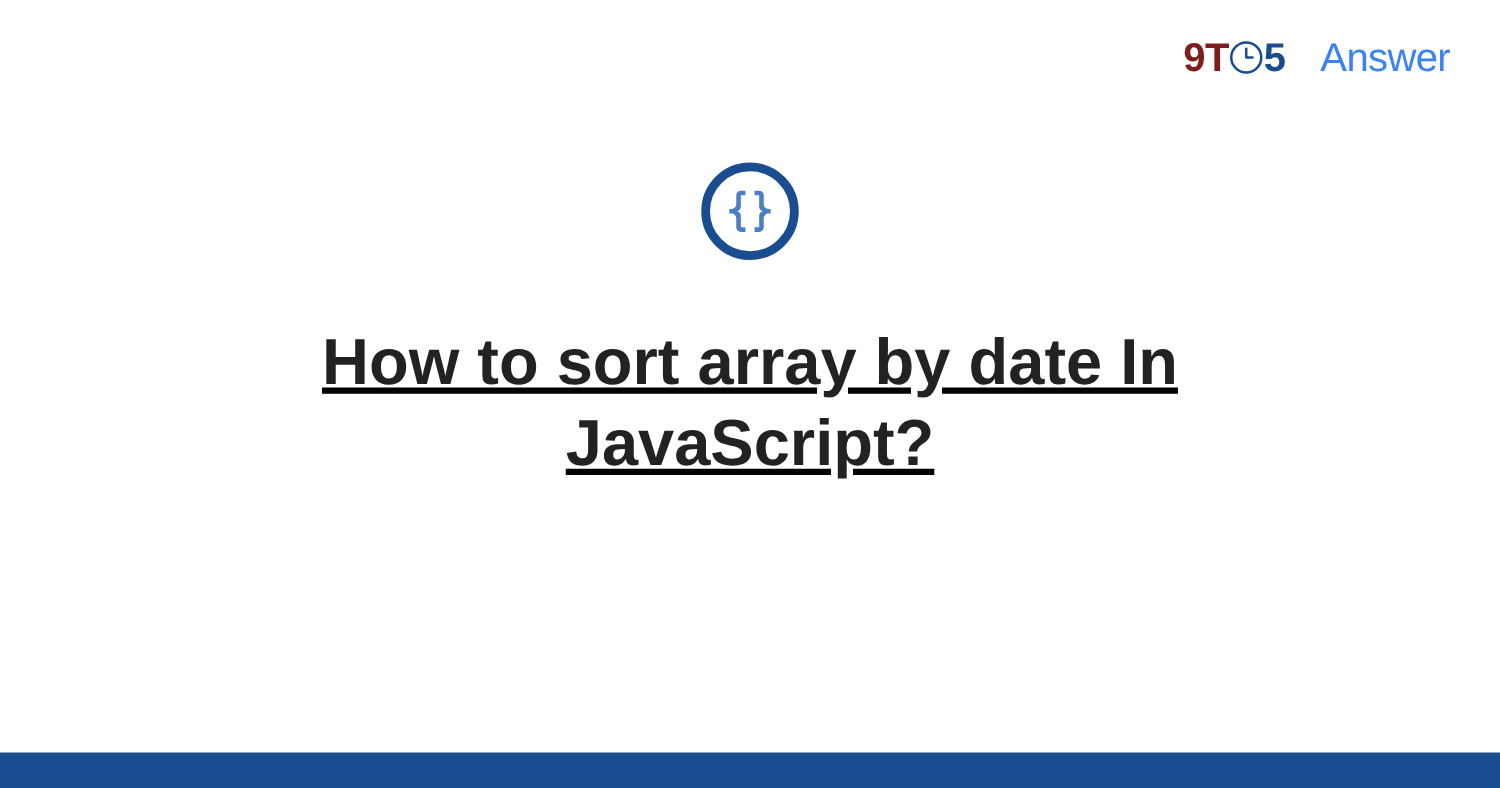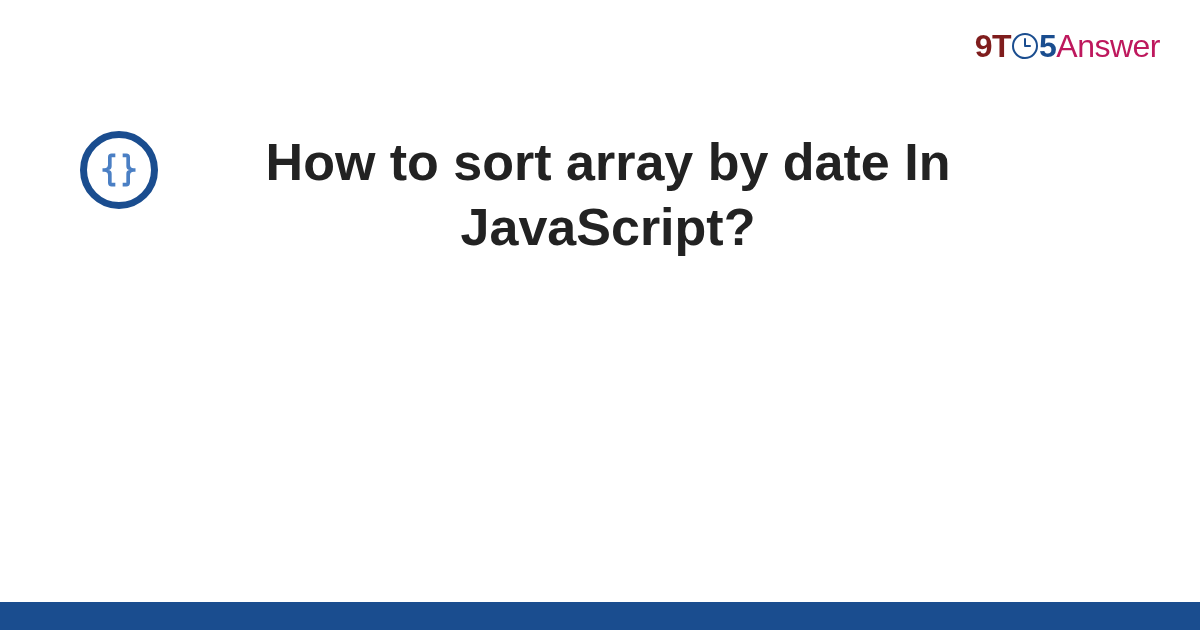--- a/index.html
+++ b/index.html
@@ -59,32 +59,34 @@
       top: 50%;
       left: 50%;
       transform: translate(-1px, -1px);
       border-radius: 1px;
     }
     .logo-5 {
       color: #1a4d8f;
       font-weight: 600;
     }
     .logo-answer {
-      color: #be185d;
+      color: #3b82f6;
       font-weight: 400;
+      margin-left: 28px;
     }
     .content {
       position: absolute;
       top: 130px;
       left: 0;
       right: 0;
       display: flex;
-      flex-direction: row;
+      flex-direction: column;
       align-items: center;
       padding: 0 80px;
+      text-decoration: underline;
     }
     .topic-icon {
       width: 78px;
       height: 78px;
       border: 7px solid #1a4d8f;
       border-radius: 50%;
       display: flex;
       align-items: center;
       justify-content: center;
       margin-bottom: 50px;

